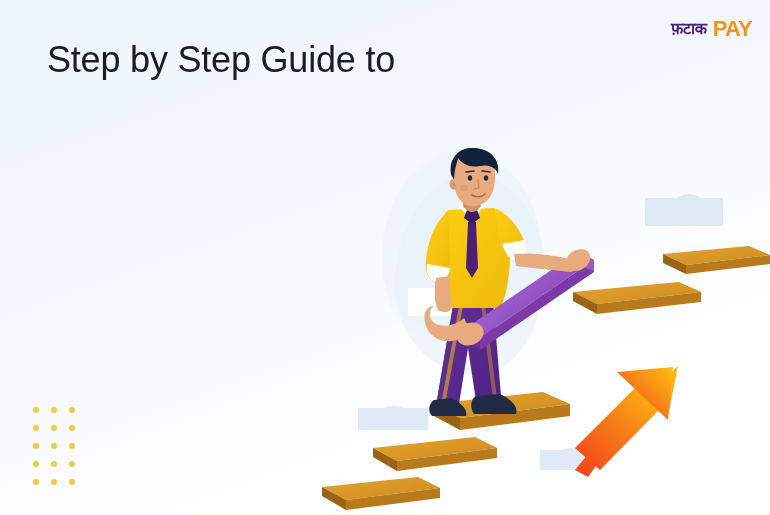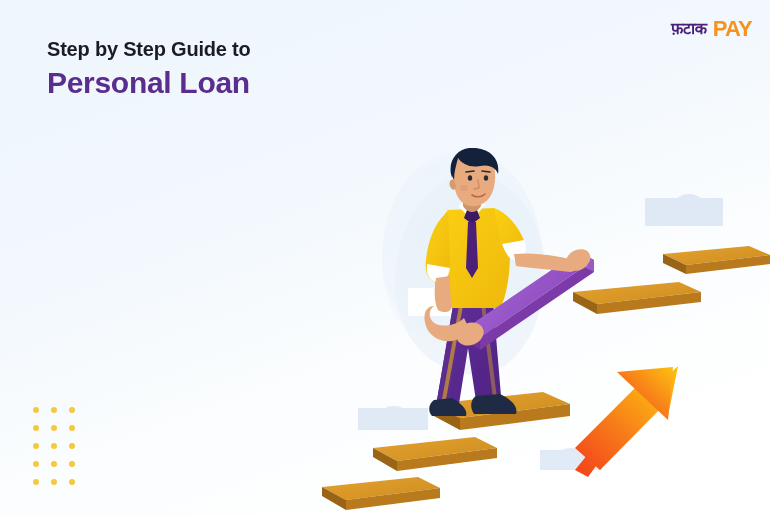--- a/index.html
+++ b/index.html
@@ -69,21 +69,21 @@
     font-family:"Liberation Sans",sans-serif;
     font-size:22px;font-weight:bold;color:#f6921e;
     margin-left:6px;letter-spacing:-.8px;
   }
 
   
   .headline{
     position:absolute;left:47px;top:36px;width:420px;
   }
   .headline .l-light{
-    font-size:20px;font-weight:700;color:#1b1b25;letter-spacing:-.2px;
+    font-size:36px;font-weight:400;color:#1b1b25;letter-spacing:-.2px;
     line-height:1.33;white-space:nowrap;
   }
   .headline .l-bold{
     font-size:30px;font-weight:bold;color:#5b2d8e;letter-spacing:-.3px;
     line-height:1.33;white-space:nowrap;
   }
 
   
   .dot-grid{position:absolute;left:33px;top:407px;display:grid;
     grid-template-columns:repeat(3,18px);grid-template-rows:repeat(5,18px);}
@@ -128,21 +128,20 @@
       <span class="base"></span>
   </div>
 
   <div class="logo">
     <span class="dev">फ़टाक</span>
     <span class="pay">PAY</span>
   </div>
 
   <div class="headline">
     <div class="l-light">Step by Step Guide to</div>
-    <div class="l-bold">Personal Loan</div>
   </div>
 
   <div class="dot-grid">
     <span></span>
       <span></span>
       <span></span>
     <span></span>
       <span></span>
       <span></span>
     <span></span>

